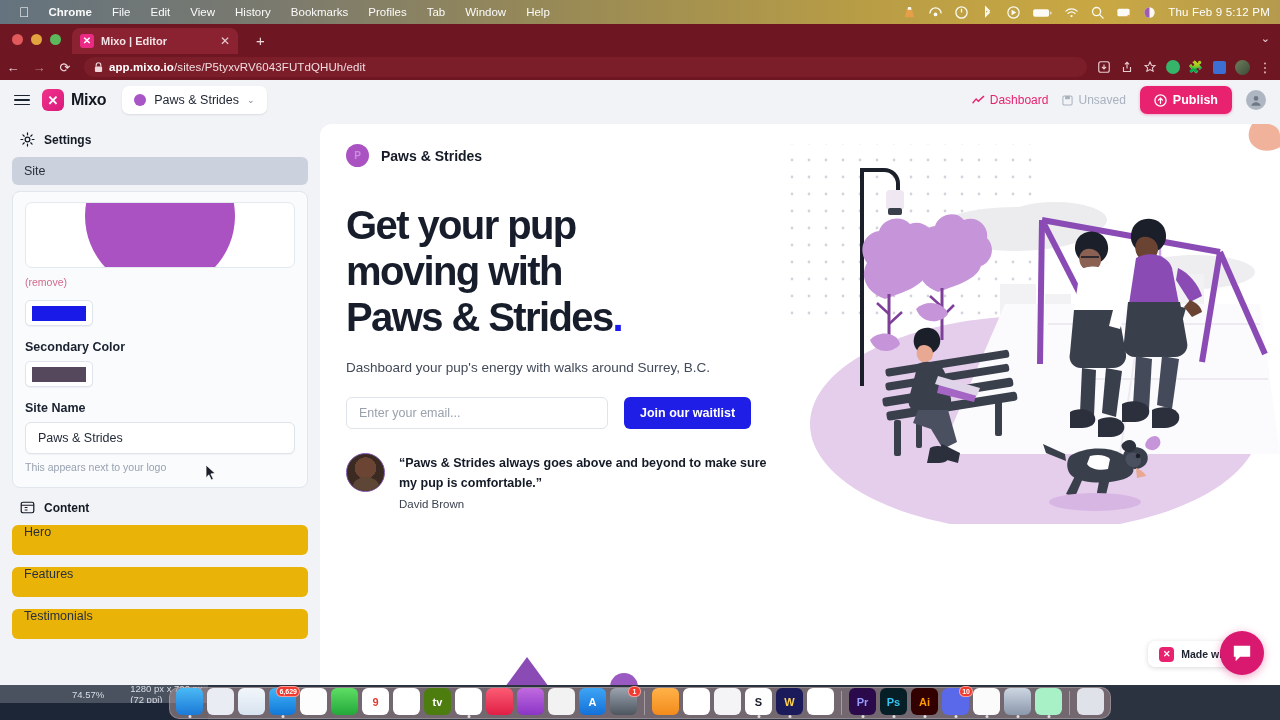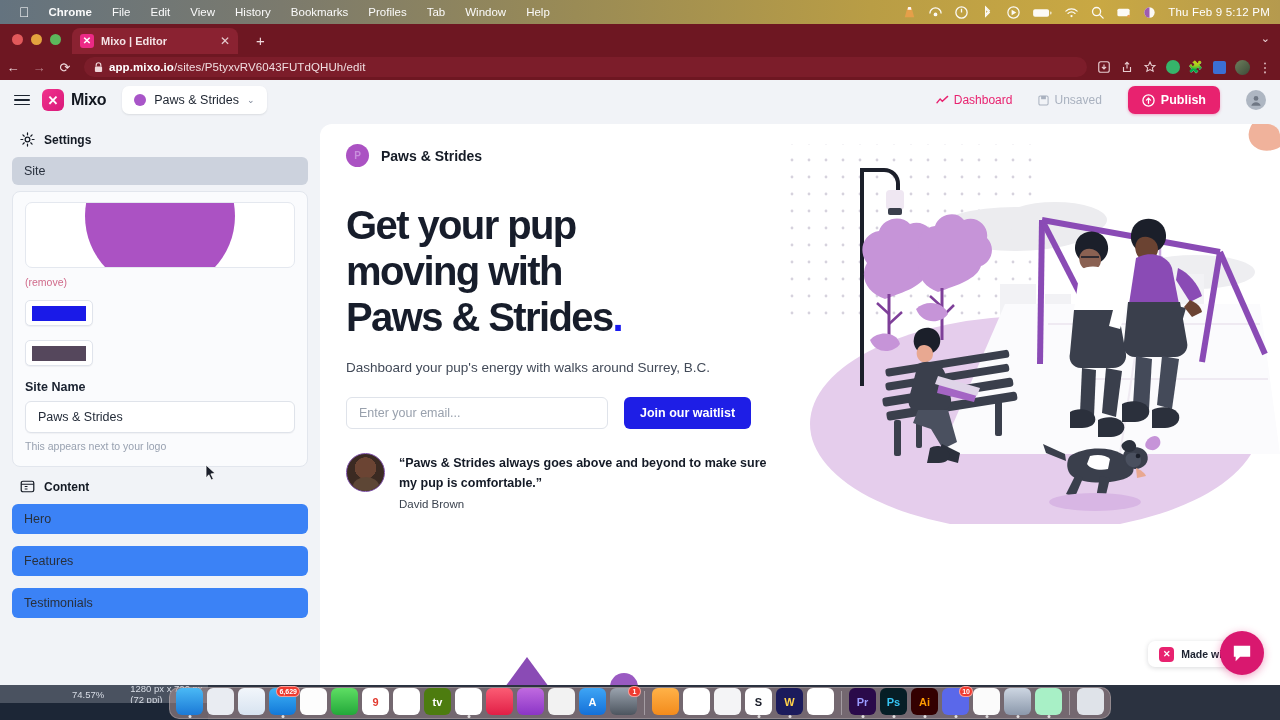--- a/index.html
+++ b/index.html
@@ -85,21 +85,21 @@
     color: #fff; font-size: 13px; font-weight: bold; line-height: 1;
   }
   .brand-name { font-size: 16px; font-weight: bold; color: #12161f; letter-spacing: -.3px; }
   .site-pill {
     display: flex; align-items: center; gap: 8px; height: 28px; padding: 0 12px;
     background: #fff; border-radius: 7px; box-shadow: 0 1px 2px rgba(20,25,40,.10);
   }
   .site-dot { width: 12px; height: 12px; border-radius: 50%; background: #a855c8; }
   .site-name { font-size: 12.5px; color: #1d2430; }
   .site-chev { font-size: 9px; color: #7a8496; }
-  .appbar-right { margin-left: auto; display: flex; align-items: center; gap: 26px; }
+  .appbar-right { margin-left: auto; display: flex; align-items: center; gap: 14px; }
   .dash-link { display: flex; align-items: center; gap: 5px; color: #e8226f; font-size: 12px; }
   .unsaved { display: flex; align-items: center; gap: 5px; color: #a9b1bf; font-size: 12px; }
   .publish-btn {
     display: flex; align-items: center; gap: 6px; height: 28px; padding: 0 14px;
     background: #e8226f; color: #fff; border-radius: 7px; font-size: 12.5px; font-weight: bold;
     box-shadow: 0 1px 3px rgba(232,34,111,.35);
   }
   .user-avatar { width: 20px; height: 20px; border-radius: 50%; background: #aeb6c2; display:flex; align-items:center; justify-content:center; }
 
   
@@ -134,21 +134,21 @@
     box-shadow: 0 1px 1px rgba(20,25,40,.05);
   }
   .swatch { width: 54px; height: 15px; }
   .text-input {
     height: 32px; background: #fff; border: 1px solid #dfe3ea; border-radius: 6px;
     display: flex; align-items: center; padding: 0 12px; font-size: 12.5px; color: #242c39;
     box-shadow: 0 1px 1px rgba(20,25,40,.04);
   }
   .helper { font-size: 10.5px; color: #98a1b0; margin-top: 7px; }
   .content-item {
-    height: 30px; background: #3b82f6; border-radius: 6px; display: flex; align-items: center;
+    height: 30px; background: #eab308; border-radius: 6px; display: flex; align-items: flex-start;
     padding: 0 12px; font-size: 12.5px; color: #28303d; margin-bottom: 12px;
   }
 
   
   .preview {
     position: absolute; left: 320px; top: 44px; width: 960px; height: 561px;
     background: #fff; border-radius: 12px 12px 0 0; overflow: hidden;
   }
   .pv-header { display: flex; align-items: center; gap: 12px; padding: 20px 0 0 26px; }
   .pv-logo {
@@ -426,20 +426,21 @@
       <div class="card">
         <div class="logo-preview">
           <span class="circ"></span>
         </div>
         <a class="remove-link">(remove)</a>
 
         <div class="swatch-box">
           <span class="swatch" style="background:#1a1ae8"></span>
         </div>
 
+        <div class="field-label">Secondary Color</div>
         <div class="swatch-box">
           <span class="swatch" style="background:#55475c"></span>
         </div>
 
         <div class="field-label">Site Name</div>
         <div class="text-input">
           <span>Paws &amp; Strides</span>
         </div>
         <div class="helper">This appears next to your logo</div>
       </div>

